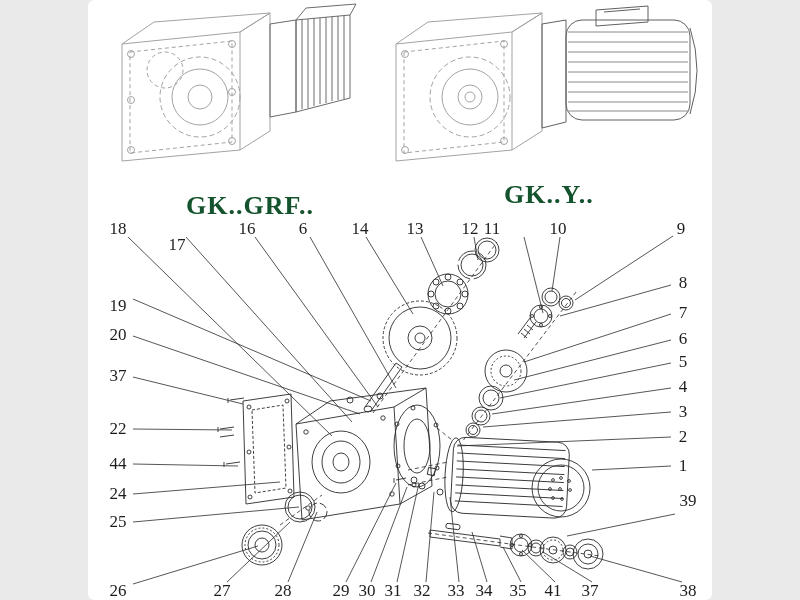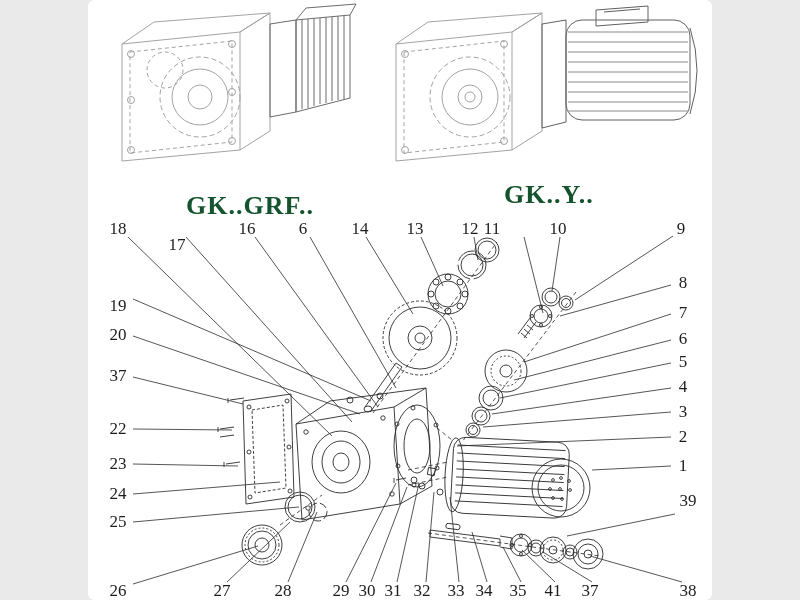--- a/index.html
+++ b/index.html
@@ -325,21 +325,21 @@
 <div class="co" style="left:683px;top:361px">5</div>
 <div class="co" style="left:683px;top:386px">4</div>
 <div class="co" style="left:683px;top:411px">3</div>
 <div class="co" style="left:683px;top:436px">2</div>
 <div class="co" style="left:683px;top:465px">1</div>
 <div class="co" style="left:688px;top:500px">39</div>
 <div class="co" style="left:118px;top:305px">19</div>
 <div class="co" style="left:118px;top:334px">20</div>
 <div class="co" style="left:118px;top:375px">37</div>
 <div class="co" style="left:118px;top:428px">22</div>
-<div class="co" style="left:118px;top:463px">23</div>
+<div class="co" style="left:118px;top:463px">44</div>
 <div class="co" style="left:118px;top:493px">24</div>
 <div class="co" style="left:118px;top:521px">25</div>
 <div class="co" style="left:118px;top:590px">26</div>
 <div class="co" style="left:222px;top:590px">27</div>
 <div class="co" style="left:283px;top:590px">28</div>
 <div class="co" style="left:341px;top:590px">29</div>
 <div class="co" style="left:367px;top:590px">30</div>
 <div class="co" style="left:393px;top:590px">31</div>
 <div class="co" style="left:422px;top:590px">32</div>
 <div class="co" style="left:456px;top:590px">33</div>

